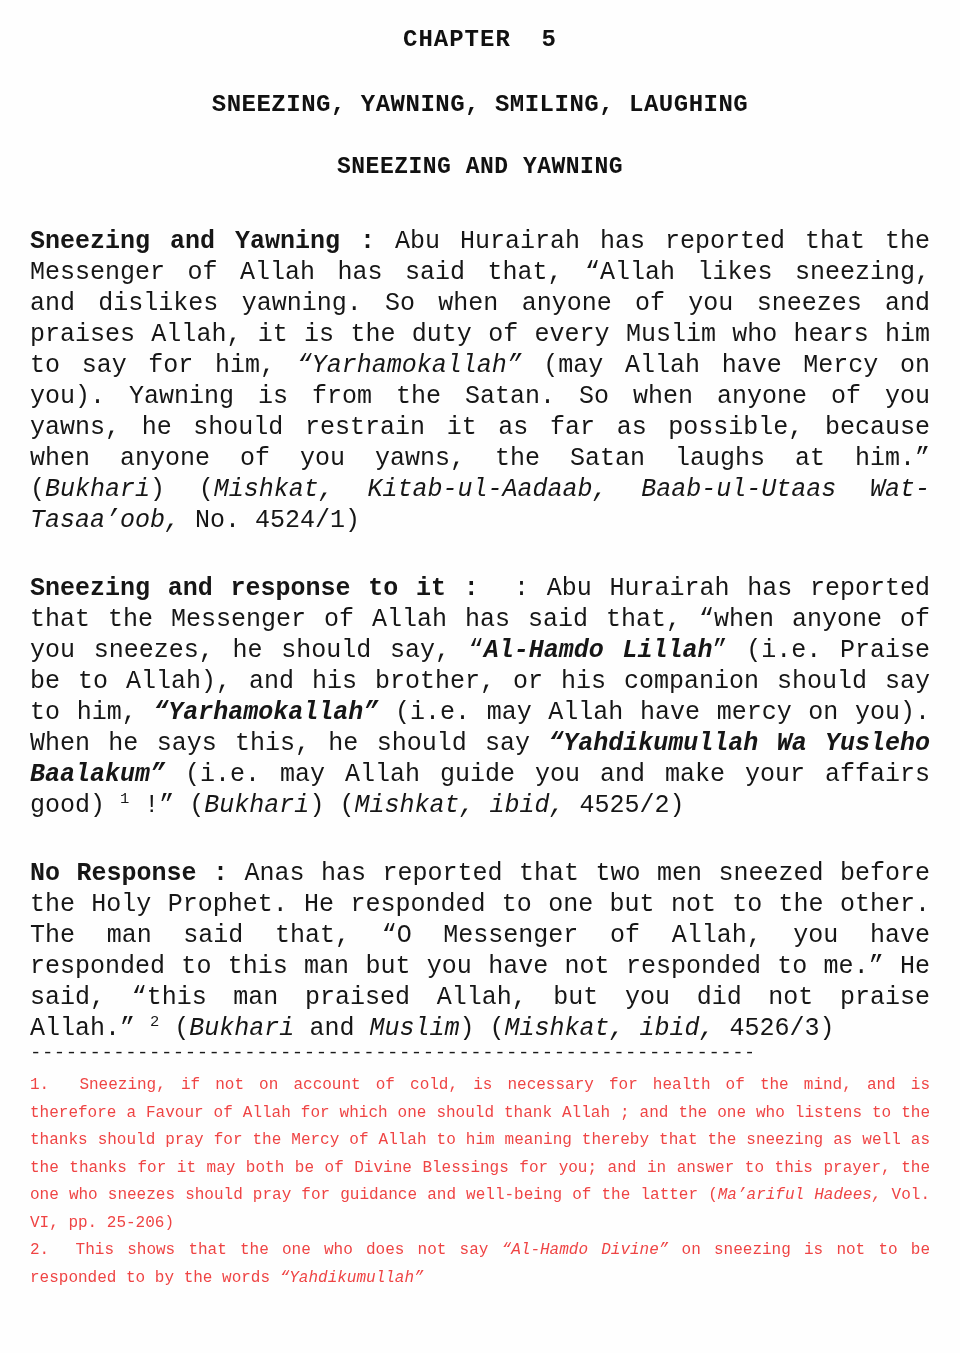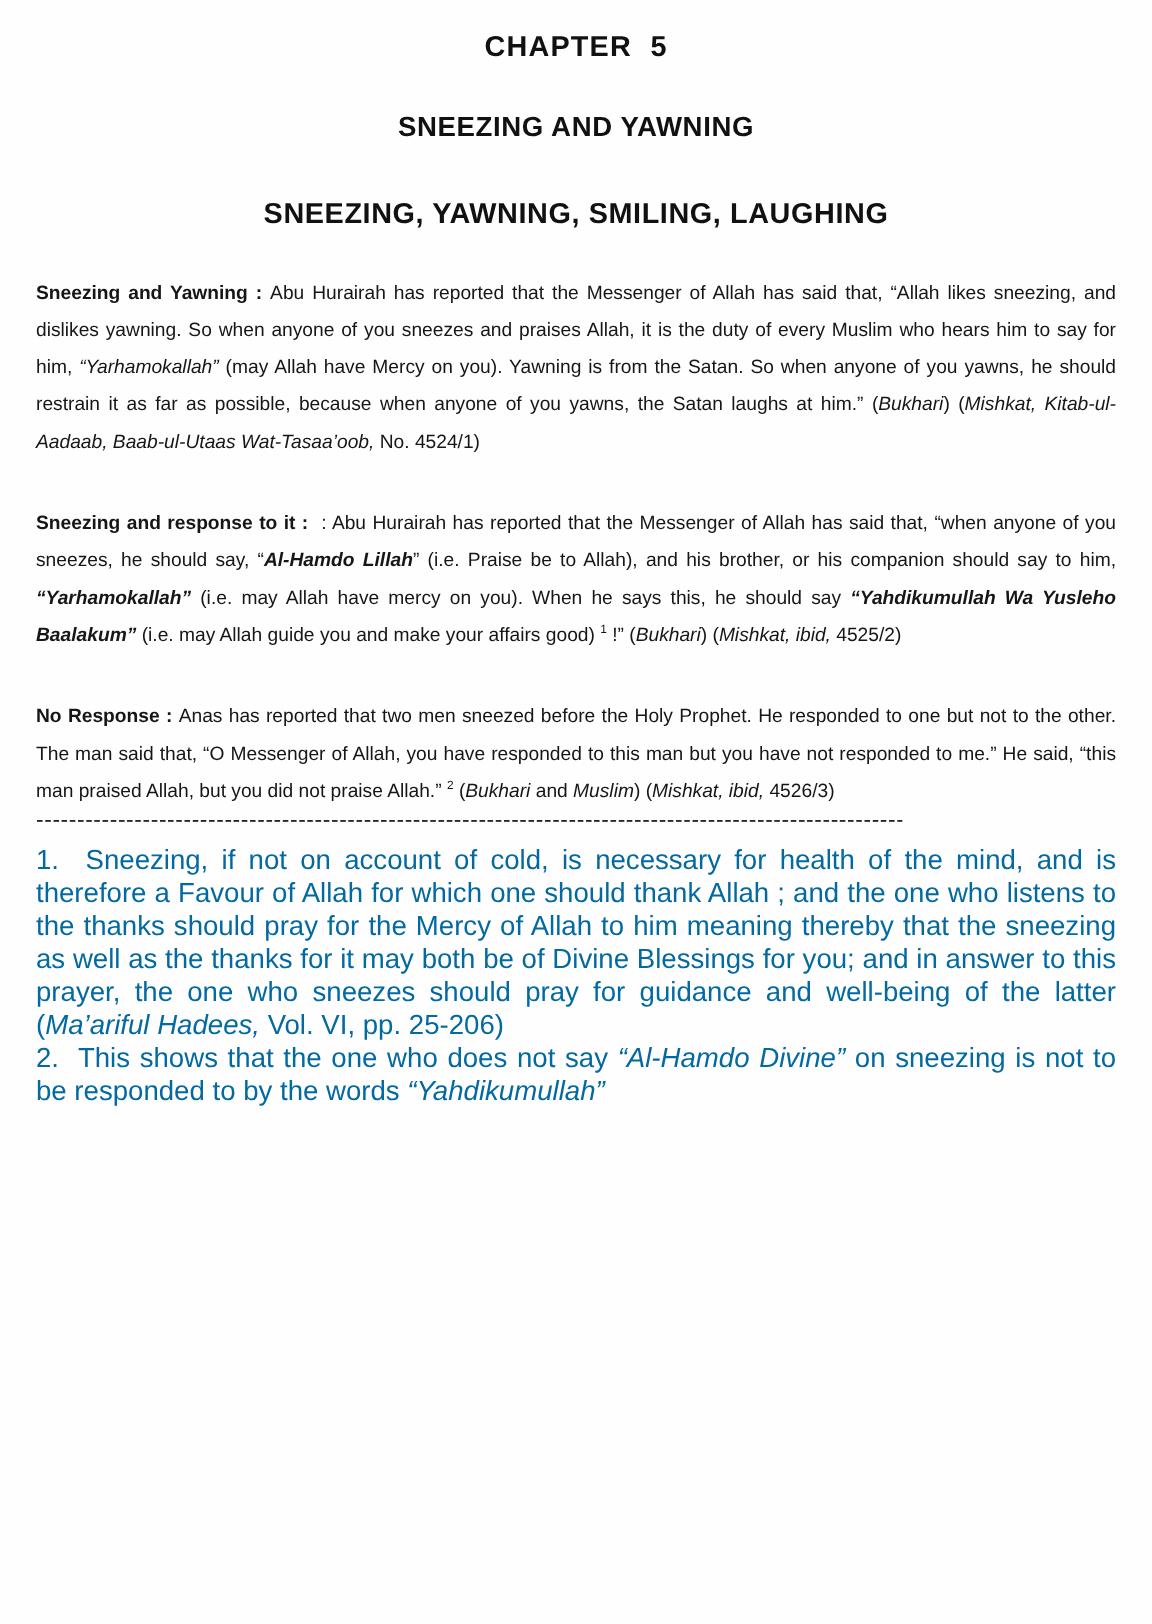--- a/index.html
+++ b/index.html
@@ -7,21 +7,21 @@
     padding: 0;
     background: #ffffff;
   }
   .page {
     position: relative;
     width: 960px;
     height: 1353px;
     margin: 0 auto;
     background: #fefefe;
     color: #161616;
-    font-family: Liberation Sans, sans-serif;
+    font-family: Liberation Mono, monospace;
     box-sizing: border-box;
     padding: 26px 30px 0 30px;
     overflow: hidden;
   }
   .heading {
     text-align: center;
     font-weight: bold;
     color: #111;
   }
   .chapter-heading {
@@ -33,21 +33,21 @@
     font-size: 24px;
     letter-spacing: 0.5px;
     margin: 0 0 36px 0;
   }
   .section-heading {
     font-size: 23px;
     letter-spacing: 0.5px;
     margin: 0 0 46px 0;
   }
   .body-para {
-    font-size: 16px;
+    font-size: 25px;
     line-height: 31px;
     text-align: justify;
     margin: 0 0 37px 0;
   }
   .body-para:last-child { margin-bottom: 0; }
   .b  { font-weight: bold; }
   .i  { font-style: italic; }
   .bi { font-style: italic; font-weight: bold; margin-top: 20px; }
   sup {
     font-size: 0.62em;
@@ -59,34 +59,34 @@
     height: 18px;
     line-height: 14px;
     font-size: 19px;
     letter-spacing: 0.5px;
     white-space: nowrap;
     overflow: hidden;
     color: #1a1a1a;
     margin: 2px 0 8px 0;
   }
   .footnote {
-    font-size: 23px;
+    font-size: 16px;
     line-height: 27.5px;
     text-align: justify;
     margin: 0;
-    color: #0369a1;
+    color: #ef4444;
   }
 </style>
 </head>
 <body>
 
 <div class="page">
   <div class="heading chapter-heading">CHAPTER&nbsp; 5</div>
+  <div class="heading chapter-title">SNEEZING, YAWNING, SMILING, LAUGHING</div>
   <div class="heading section-heading">SNEEZING AND YAWNING</div>
-  <div class="heading chapter-title">SNEEZING, YAWNING, SMILING, LAUGHING</div>
 
   <div id="paras">
       <p class="body-para"><span class="b">Sneezing and Yawning : </span><span>Abu Hurairah has reported that the Messenger of Allah has said that, “Allah likes sneezing, and dislikes yawning. So when anyone of you sneezes and praises Allah, it is the duty of every Muslim who hears him to say for him, </span><span class="i">“Yarhamokallah”</span><span> (may Allah have Mercy on you). Yawning is from the Satan. So when anyone of you yawns, he should restrain it as far as possible, because when anyone of you yawns, the Satan laughs at him.” (</span><span class="i">Bukhari</span><span>) (</span><span class="i">Mishkat, Kitab-ul-Aadaab, Baab-ul-Utaas Wat-Tasaa’oob,</span><span> No. 4524/1)</span></p>
       <p class="body-para"><span class="b">Sneezing and response to it :</span><span>&nbsp; : Abu Hurairah has reported that the Messenger of Allah has said that, “when anyone of you sneezes, he should say, “</span><span class="bi">Al-Hamdo Lillah</span><span>” (i.e. Praise be to Allah), and his brother, or his companion should say to him, </span><span class="bi">“Yarhamokallah”</span><span> (i.e. may Allah have mercy on you). When he says this, he should say </span><span class="bi">“Yahdikumullah Wa Yusleho Baalakum”</span><span> (i.e. may Allah guide you and make your affairs good) </span><sup>1</sup><span> !” (</span><span class="i">Bukhari</span><span>) (</span><span class="i">Mishkat, ibid,</span><span> 4525/2)</span></p>
       <p class="body-para"><span class="b">No Response : </span><span>Anas has reported that two men sneezed before the Holy Prophet. He responded to one but not to the other. The man said that, “O Messenger of Allah, you have responded to this man but you have not responded to me.” He said, “this man praised Allah, but you did not praise Allah.” </span><sup>2</sup><span> (</span><span class="i">Bukhari</span><span> and </span><span class="i">Muslim</span><span>) (</span><span class="i">Mishkat, ibid,</span><span> 4526/3)</span></p>
     </div>
 
   <div class="separator">--------------------------------------------------------------------------------------------------------------------</div>
 
   <div id="footnotes">

